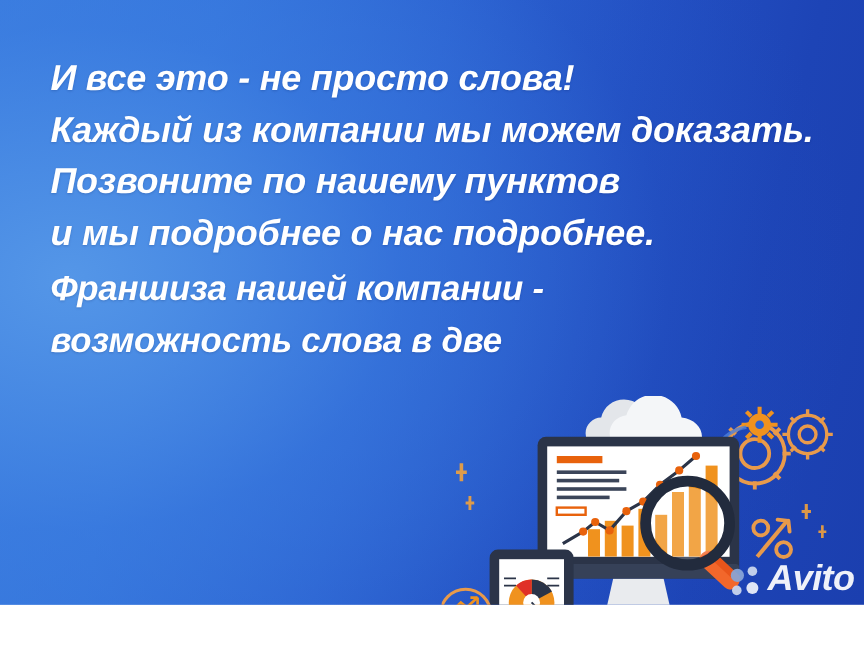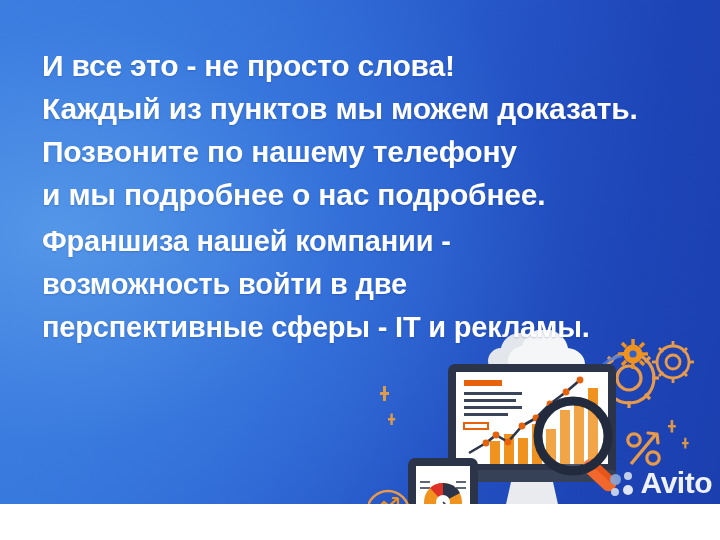--- a/index.html
+++ b/index.html
@@ -5,20 +5,21 @@
   html,body{margin:0;padding:0;}
   body{
     width:720px;height:540px;overflow:hidden;
     font-family:"Liberation Sans","DejaVu Sans",sans-serif;
   }
   #poster{
     position:relative;width:720px;height:504px;overflow:hidden;
     background:
       radial-gradient(120% 130% at 8% 46%, rgba(86,152,232,0.95) 0%, rgba(60,125,224,0.55) 32%, rgba(40,96,204,0.12) 58%, rgba(0,0,0,0) 76%),
       linear-gradient(103deg,#3b7ee0 0%,#3576dd 22%,#2c63d2 45%,#2350c3 65%,#1d44b6 82%,#1b3faf 100%);
+    font-style: italic;
   }
   
   #copy{
     position:absolute;left:42px;top:44px;width:660px;
     z-index:40;color:#ffffff;
   }
   .para{margin:0;}
   .para .ln{
     display:block;
     font-size:30px;
@@ -55,29 +56,28 @@
 </style>
 </head>
 <body>
 
 <div id="poster">
 
   <div id="copy">
 
     <p class="para" id="para1">
       <span class="ln">И все это - не просто слова!</span>
-      <span class="ln">Каждый из пунктов мы можем доказать.</span>
-      <span class="ln">Позвоните по нашему телефону</span>
+      <span class="ln">Каждый из компании мы можем доказать.</span>
+      <span class="ln">Позвоните по нашему пунктов</span>
       <span class="ln">и мы подробнее о нас подробнее.</span>
     </p>
 
     <p class="para" id="para2">
       <span class="ln">Франшиза нашей компании -</span>
-      <span class="ln">возможность войти в две</span>
-      <span class="ln">перспективные сферы - IT и рекламы.</span>
+      <span class="ln">возможность слова в две</span>
     </p>
 
   </div>
 
   <div id="art">
     <svg viewBox="0 0 352 210" xmlns="http://www.w3.org/2000/svg">
       <defs>
         <clipPath id="screenClip">
             <rect x="88" y="42" width="152" height="92"></rect>
           </clipPath>

